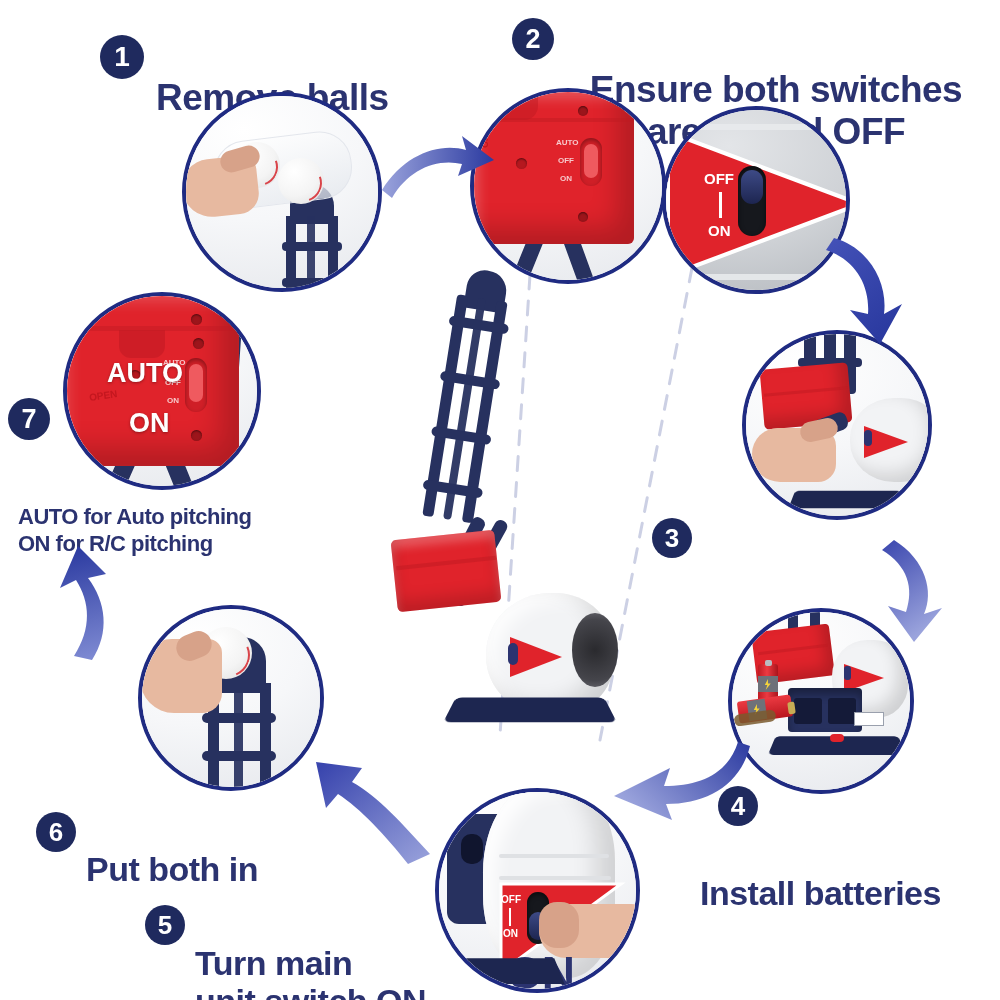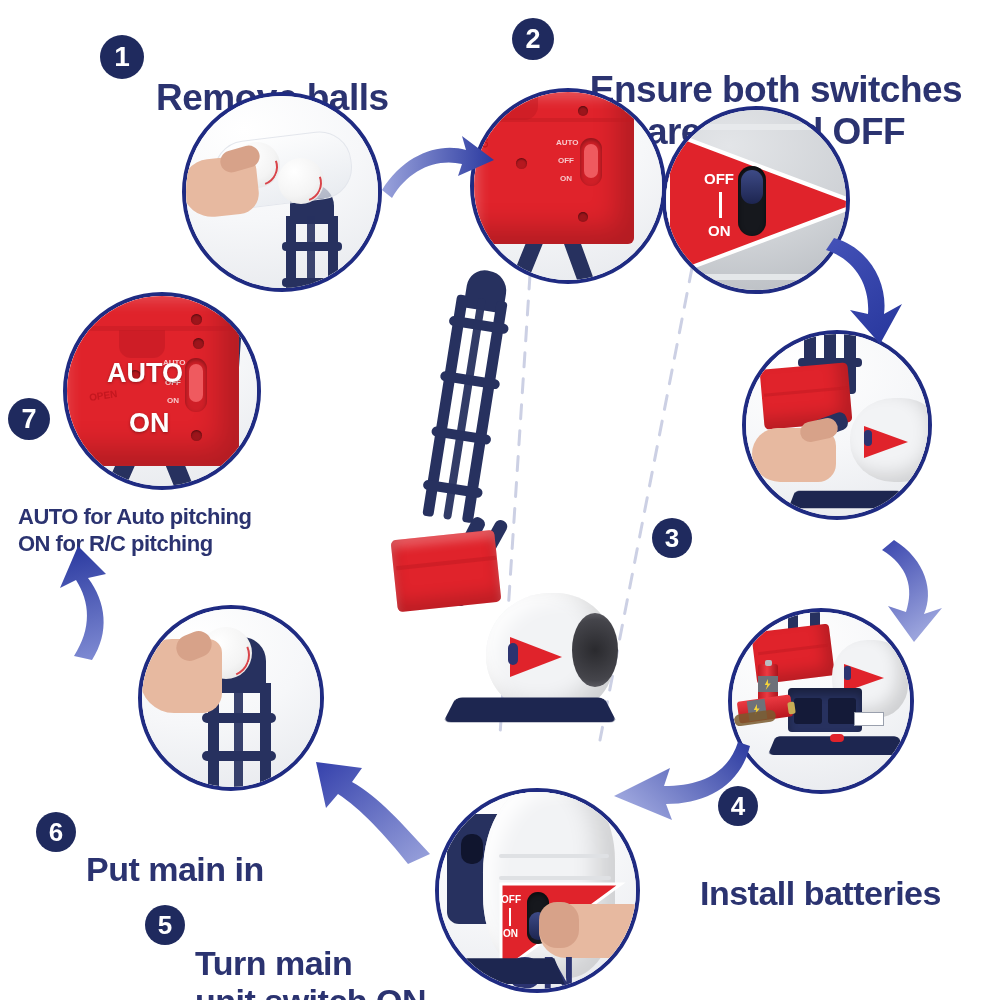--- a/index.html
+++ b/index.html
@@ -284,21 +284,21 @@
     <div class="navy" style="position:absolute;left:60px;top:142px;width:74px;height:10px;border-radius:5px;"></div>
     <div class="ball" style="left:58px;top:18px;width:52px;height:52px;"></div>
     <div class="seam" style="left:64px;top:24px;width:40px;height:40px;transform:rotate(22deg);"></div>
     <div class="skin" style="position:absolute;left:-2px;top:30px;width:82px;height:74px;border-radius:32px 14px 20px 34px;"></div>
     <div class="skin2" style="position:absolute;left:34px;top:24px;width:36px;height:26px;border-radius:14px;transform:rotate(-22deg);"></div>
   </div>
   <div class="badge" style="left:36px;top:812px;width:40px;height:40px;font-size:26px;">
     <span>6</span>
   </div>
   <div class="steptext" style="left:86px;top:812px;font-size:34px;">
-    <span>Put main in</span>
+    <span>Put both in</span>
   </div>
 
   <div class="circle" style="left:63px;top:292px;width:198px;height:198px;">
     <div class="photobg"></div>
     <div class="navy" style="position:absolute;left:44px;top:150px;width:18px;height:62px;transform:rotate(24deg);border-radius:6px;"></div>
     <div class="navy" style="position:absolute;left:104px;top:150px;width:18px;height:62px;transform:rotate(-22deg);border-radius:6px;"></div>
     <div class="navy" style="position:absolute;left:148px;top:-4px;width:24px;height:150px;transform:rotate(4deg);border-radius:8px;"></div>
     <div class="red" style="position:absolute;left:-10px;top:-6px;width:182px;height:176px;border-radius:5px;box-shadow:inset -18px -18px 28px rgba(0,0,0,.2), inset 10px 10px 16px rgba(255,255,255,.22);"></div>
     <div class="red2" style="position:absolute;left:-10px;top:30px;width:182px;height:5px;opacity:.4;"></div>
     <div class="red2" style="position:absolute;left:52px;top:34px;width:46px;height:28px;border-radius:0 0 12px 12px;opacity:.55;"></div>

